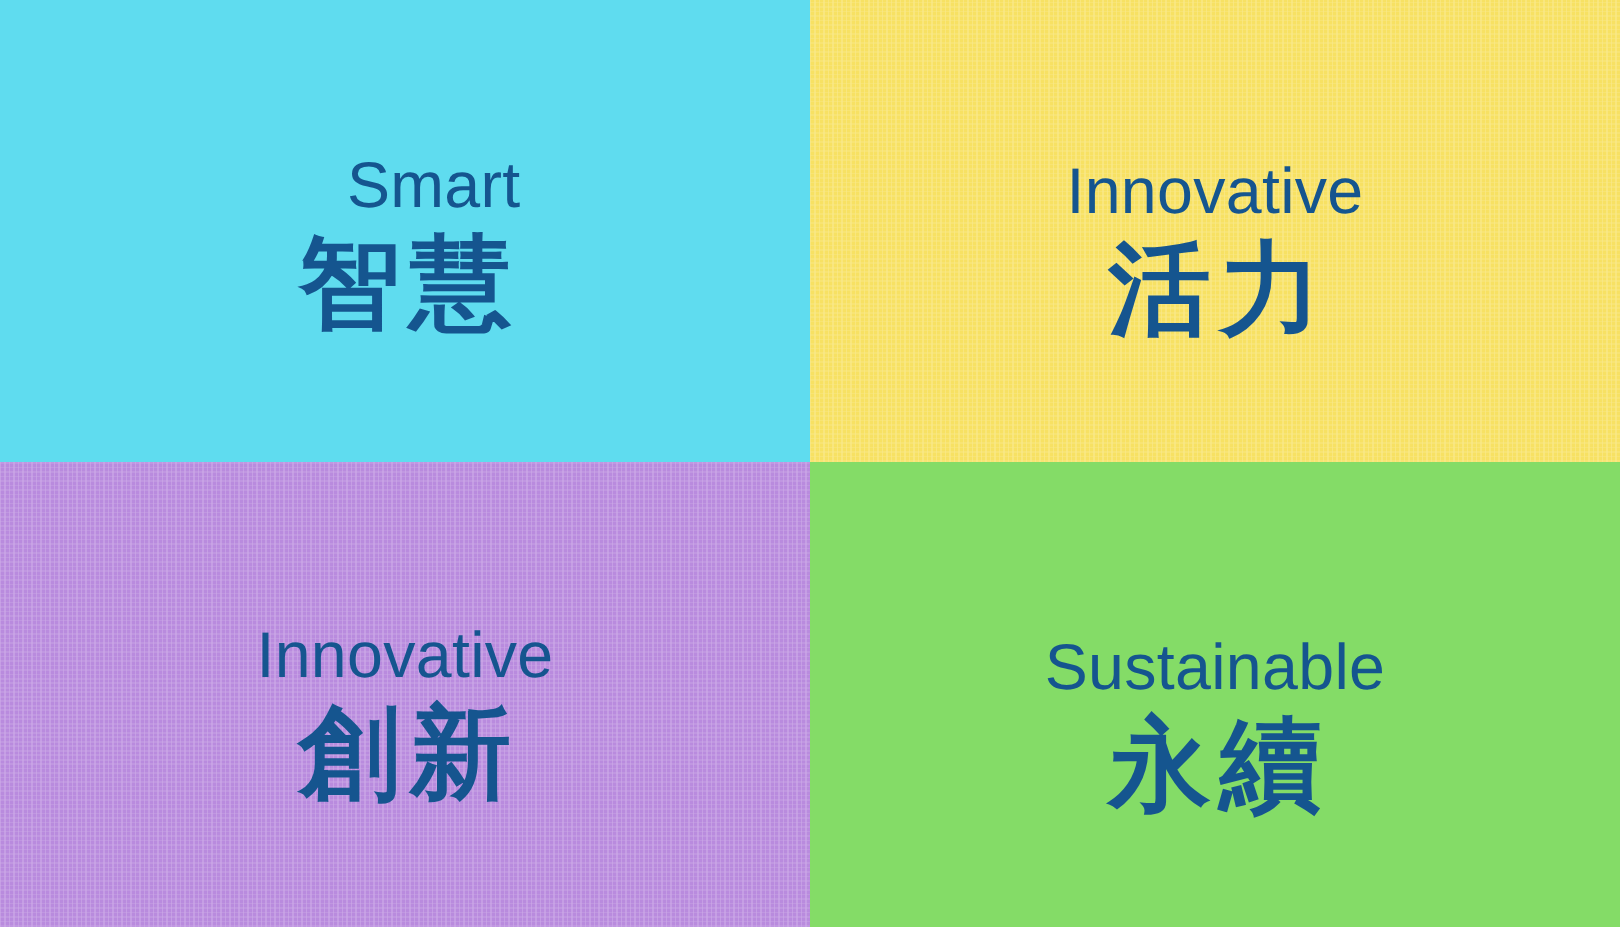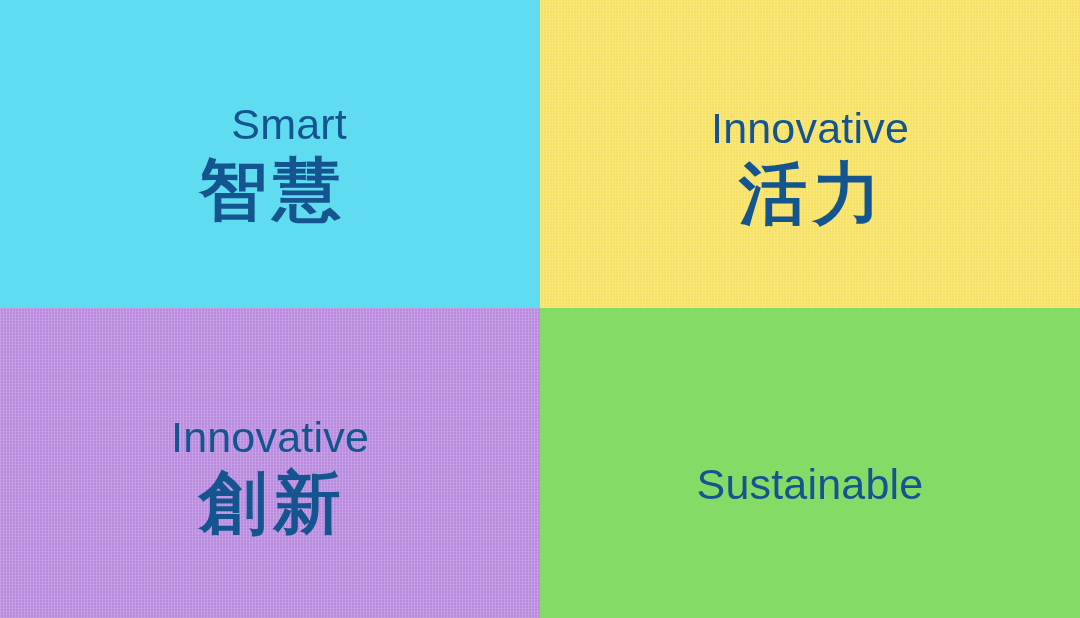--- a/index.html
+++ b/index.html
@@ -120,16 +120,17 @@
     <div class="q-inner">
       <div class="label-en">Innovative</div>
       <div class="label-zh">創新</div>
     </div>
   </div>
 
   <div class="quadrant no-grain" id="q-sustainable" style="background-color: rgb(132, 220, 103); color: rgb(21, 85, 143);">
     <div class="grain"></div>
     <div class="q-inner">
       <div class="label-en">Sustainable</div>
+      <div class="label-zh">永續</div>
     </div>
   </div>
 
 </div>
 
 </body></html>

